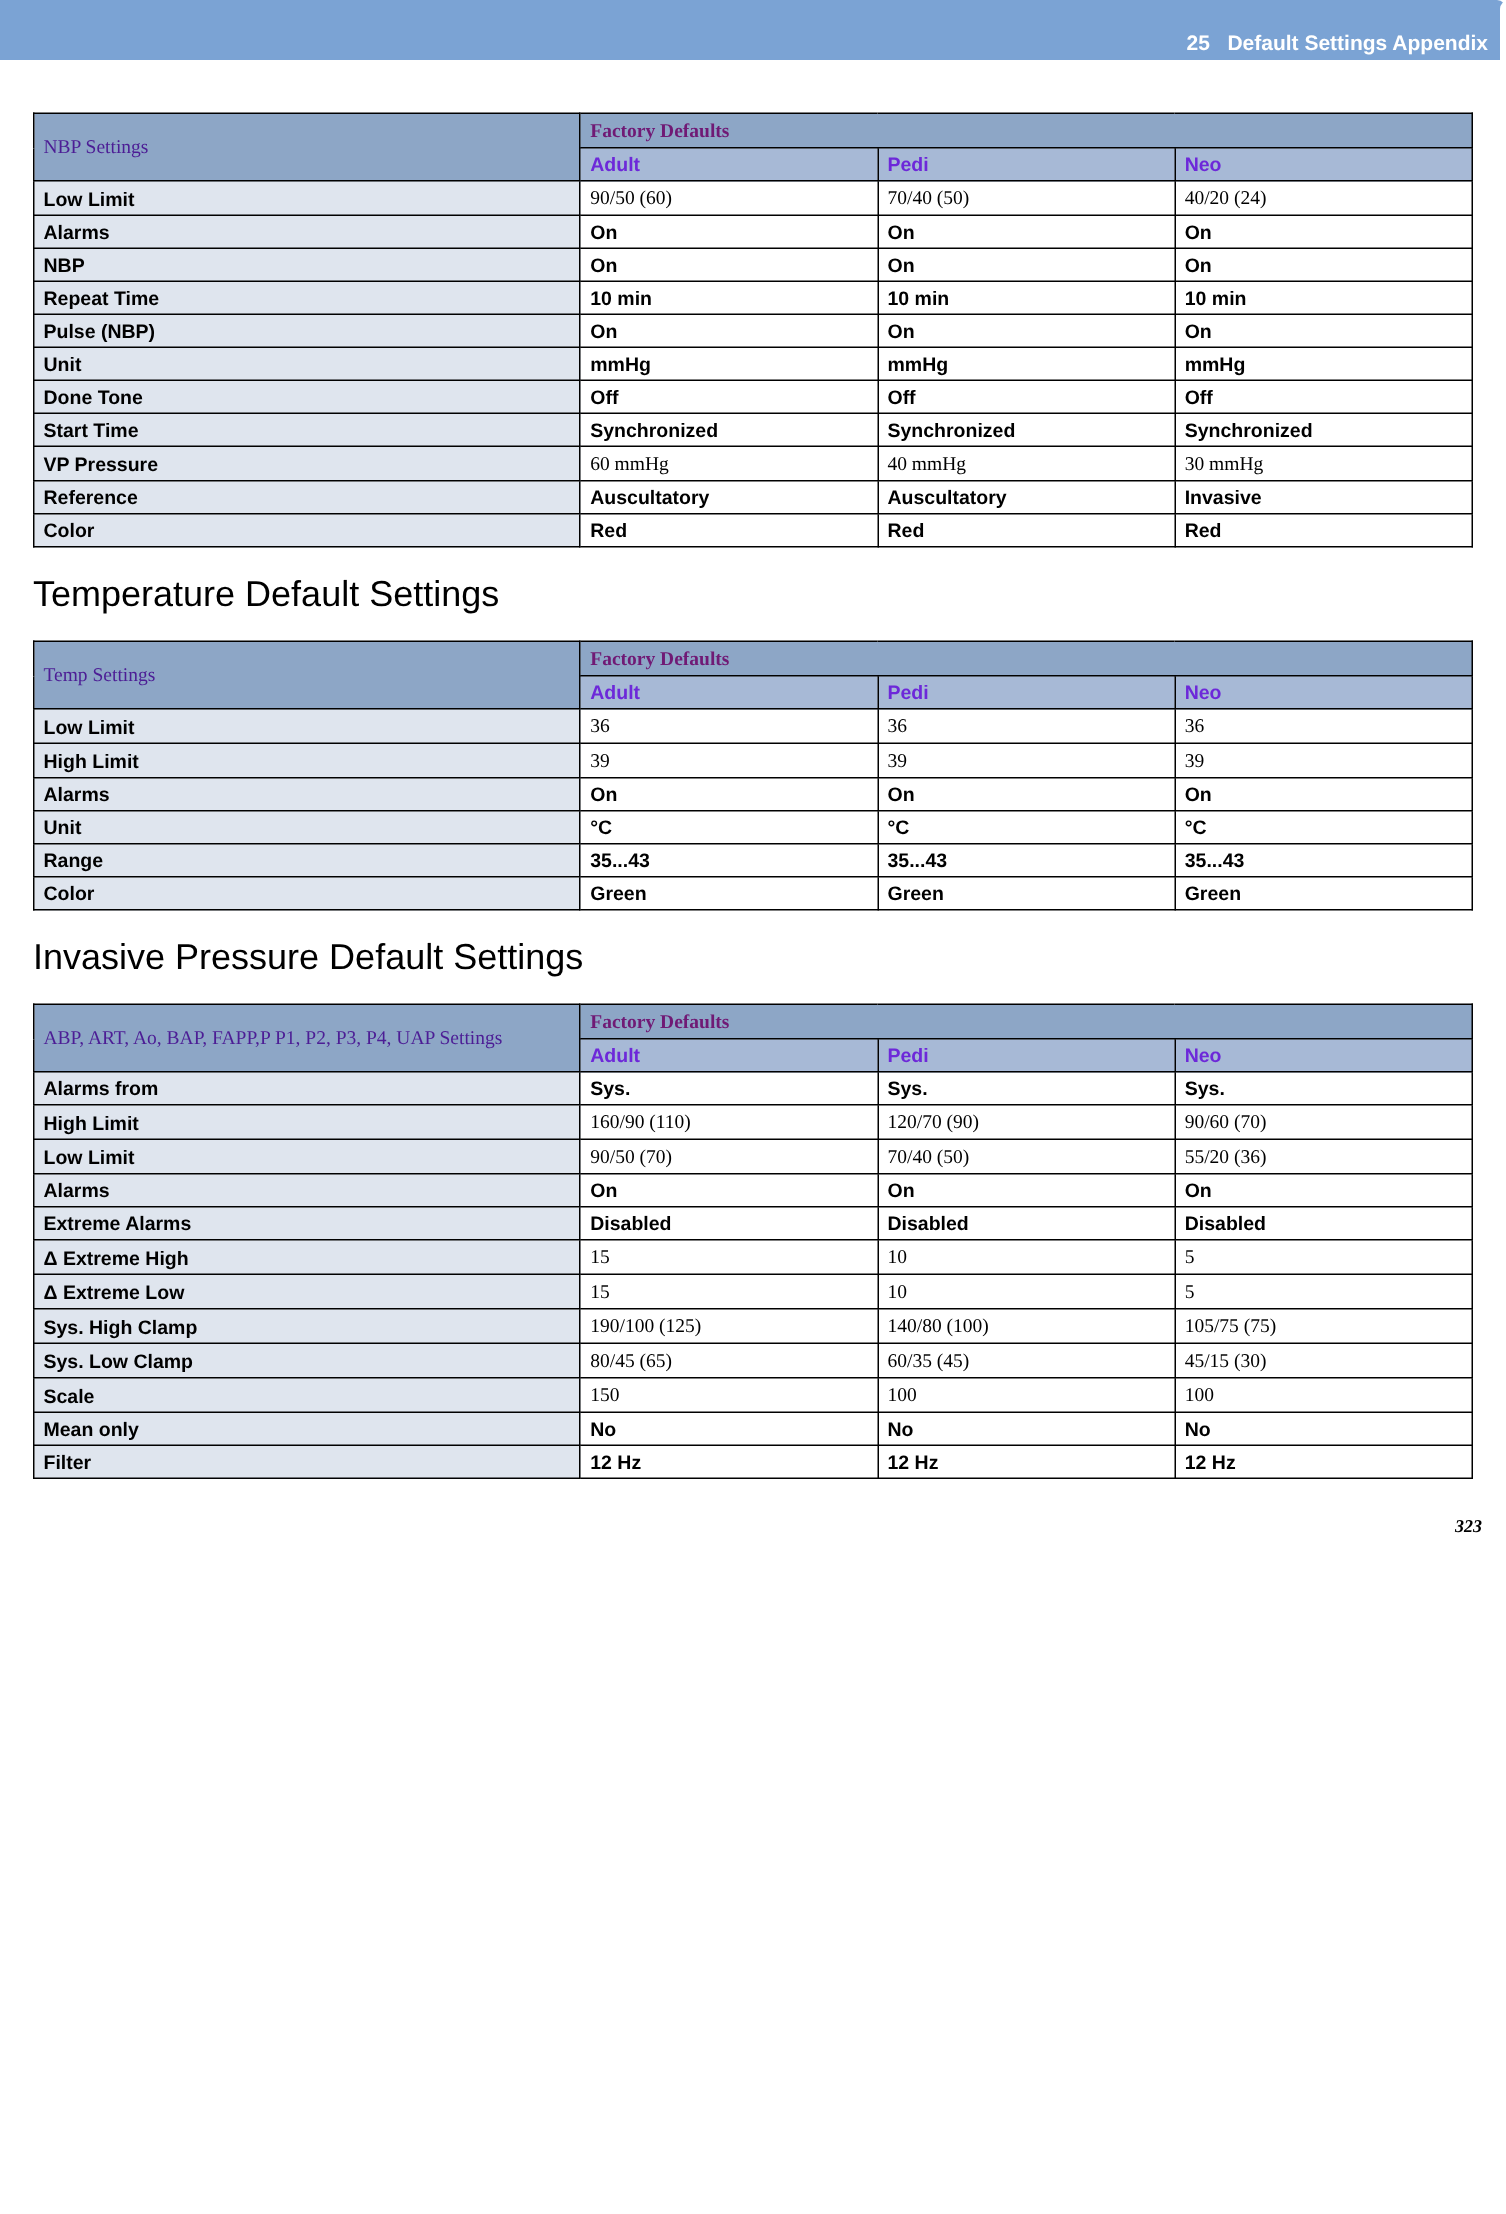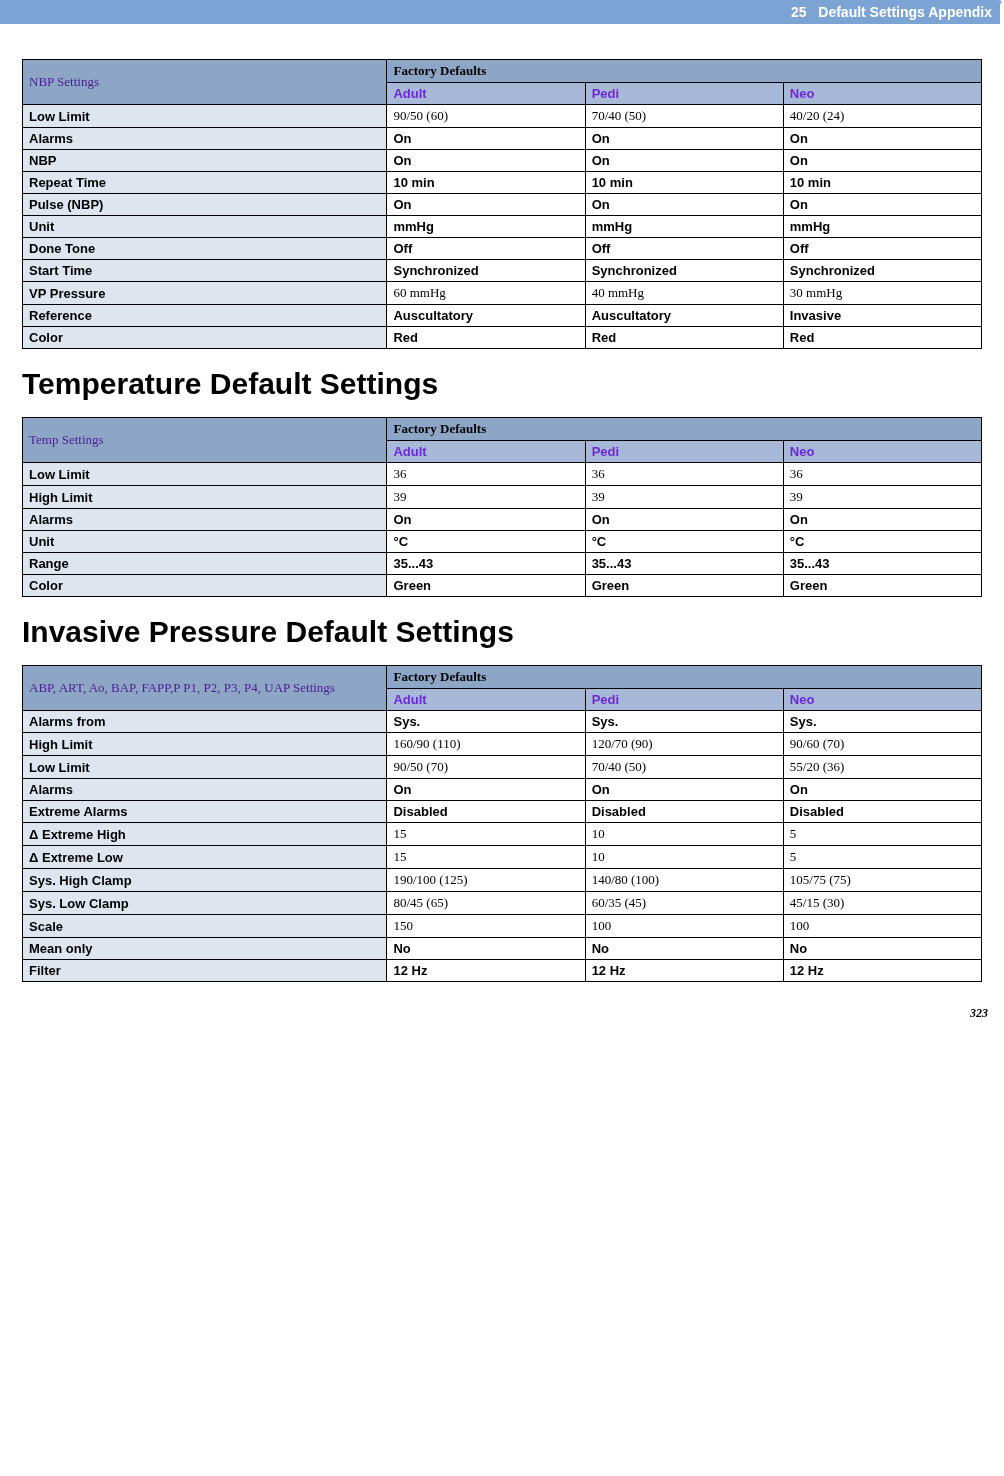--- a/index.html
+++ b/index.html
@@ -8,21 +8,21 @@
     margin: 0;
     padding: 0;
     color: #000;
     background: #fff;
     width: 1004px;
   }
   .topbar {
     background: #7ba3d4;
     color: #fff;
     font-weight: bold;
-    padding: 4px 12px 4px 0;
+    padding: 20px 12px 4px 0;
     text-align: right;
     font-size: 14px;
     border-top-right-radius: 6px;
     position: relative;
   }
   .topbar:after {
     content:"";
     position:absolute;
     right:-2px;
     top:0;
@@ -48,41 +48,41 @@
   }
   .hdr-row-top th.left-hdr {
     background: #8da6c6;
     color: #4c1d95;
     font-weight: normal;
     font-family: Georgia, 'Times New Roman', serif;
     width: 38%;
   }
   .hdr-row-top th.span-hdr {
     background: #8da6c6;
-    color: #000000;
+    color: #701a75;
     font-weight: bold;
     font-family: Georgia, 'Times New Roman', serif;
     margin-top: 48px;
   }
   .hdr-row-sub th {
     background: #a7b9d6;
     color: #6d28d9;
     font-weight: bold;
     width: 20.66%;
   }
   td.rowlabel {
     background: #dfe5ee;
     font-weight: bold;
   }
   td.val-bold { font-weight: bold; }
   td.val-serif { font-family: Georgia,'Times New Roman', serif; }
   h2.section {
     font-family: Arial, Helvetica, sans-serif;
-    font-weight: bold;
-    font-size: 30px;
+    font-weight: normal;
+    font-size: 24px;
     margin: 18px 0 16px 0;
   }
   .pagenum {
     text-align: right;
     font-style: italic;
     font-weight: bold;
     font-family: Georgia,'Times New Roman',serif;
     padding: 6px 16px 10px 0;
     font-size: 12px;
   }

